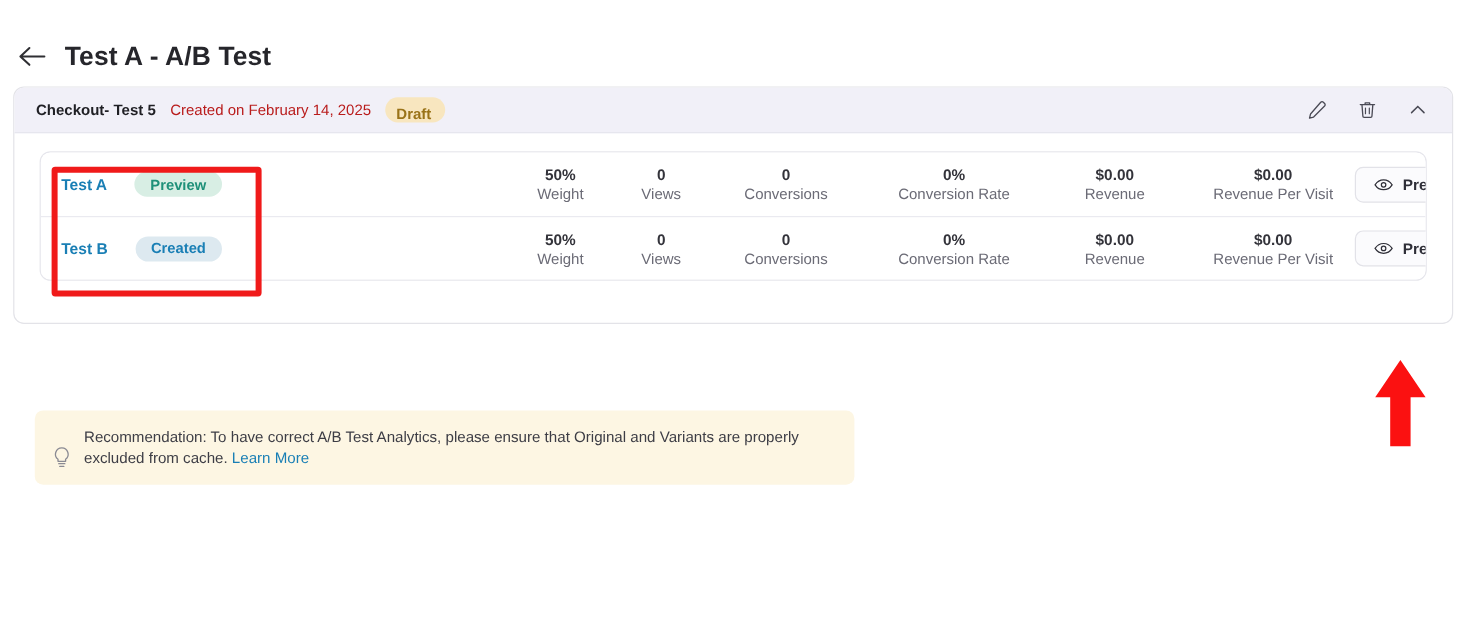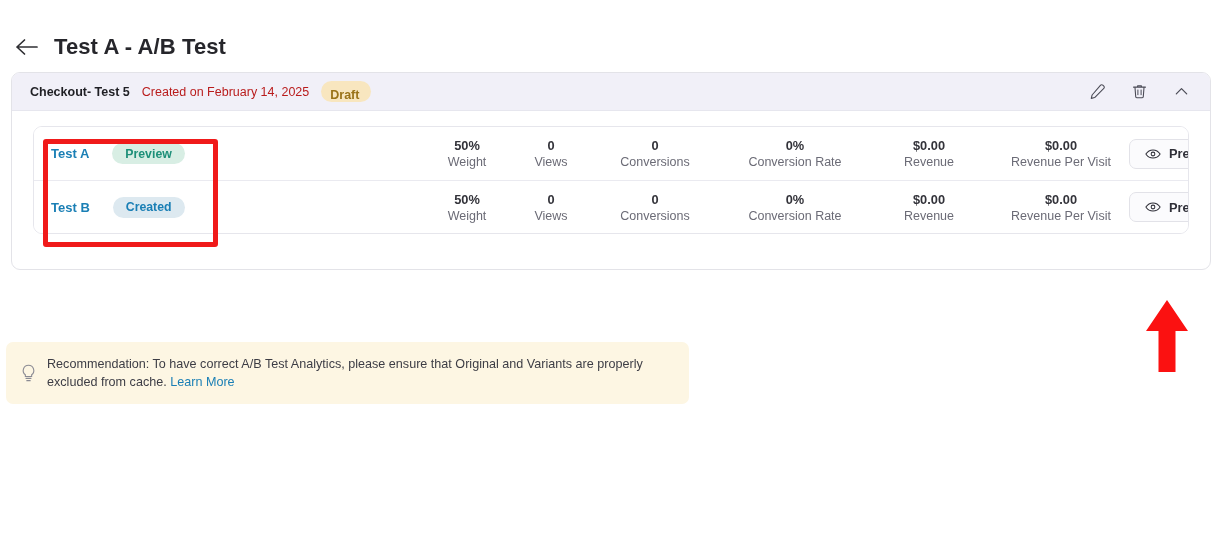--- a/index.html
+++ b/index.html
@@ -165,25 +165,25 @@
     border: 1px solid #10699a; border-radius: 7px;
     background: #10699a; color: #ffffff;
     font-size: 12.8px; font-weight: bold;
     font-family: "Liberation Sans", sans-serif;
     cursor: pointer;
   }
   .actions-right { margin-left: auto; display: flex; align-items: center; gap: 11px; }
 
   
   .banner {
-    position: absolute; left: 6px; top: 342px;
+    position: absolute; left: 29px; top: 342px;
     width: 683px;
     background: #fdf6e3;
     border-radius: 7px;
-    display: flex; align-items: center; gap: 10px;
+    display: flex; align-items: flex-end; gap: 10px;
     padding: 13px 14px 13px 14px;
   }
   .banner-icon { flex: 0 0 auto; color: #8a8a93; margin-top: 1px; }
   .banner-icon svg { display: block; }
   .banner-text {
     font-size: 12.6px; color: #3d3d45; line-height: 18px;
   }
   .banner-link { color: #1a7fb5; text-decoration: none; cursor: pointer; }
 
   

